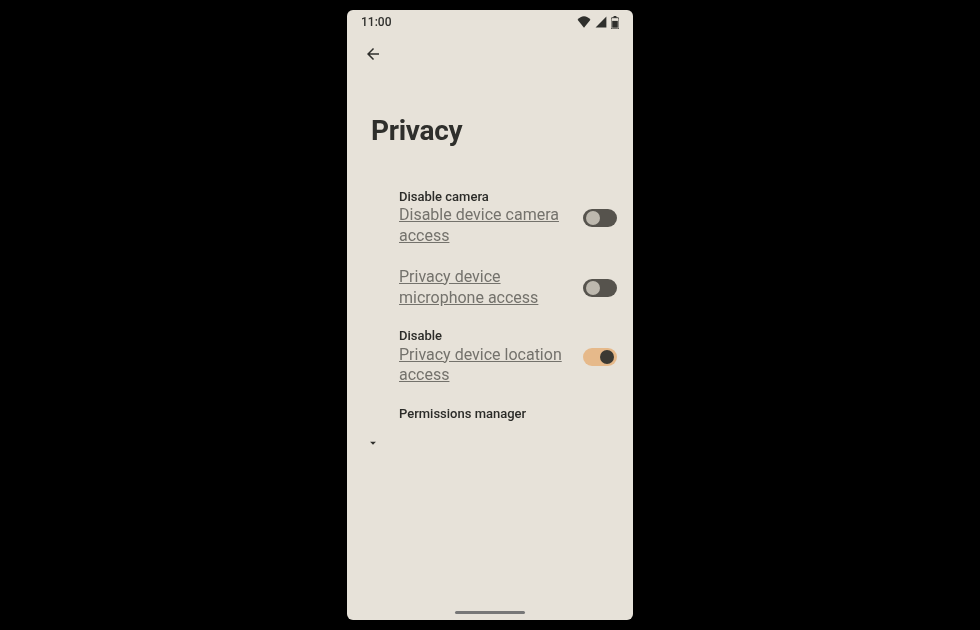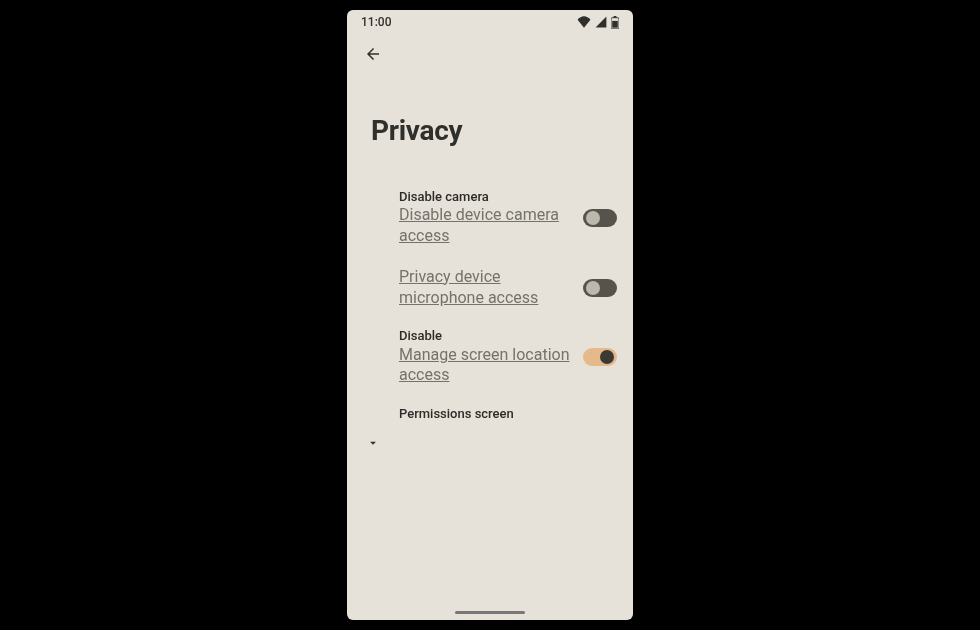--- a/index.html
+++ b/index.html
@@ -182,30 +182,30 @@
         <div class="setting-sub">Privacy device microphone access</div>
       </div>
       <div class="toggle off">
           <div class="knob"></div>
         </div>
     </div>
 
     <div class="setting-row">
       <div class="setting-texts">
         <div class="setting-title">Disable</div>
-        <div class="setting-sub">Manage screen location access</div>
+        <div class="setting-sub">Privacy device location access</div>
       </div>
       <div class="toggle on">
           <div class="knob"></div>
         </div>
     </div>
 
     <div class="setting-row">
       <div class="setting-texts">
-        <div class="setting-title">Permissions screen</div>
+        <div class="setting-title">Permissions manager</div>
       </div>
     </div>
 
     <div class="setting-row">
       <span class="leading-icon">
         <svg width="14" height="14" viewBox="0 0 24 24">
             <path d="M7 10l5 5 5-5z" fill="#2f2f2c"></path>
           </svg>
       </span>
     </div>

